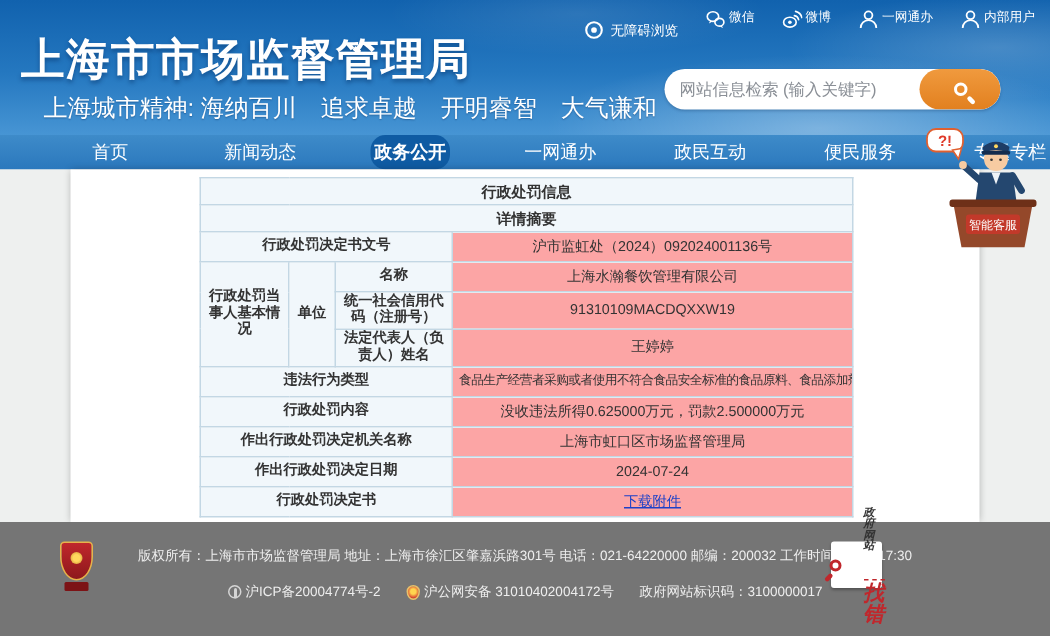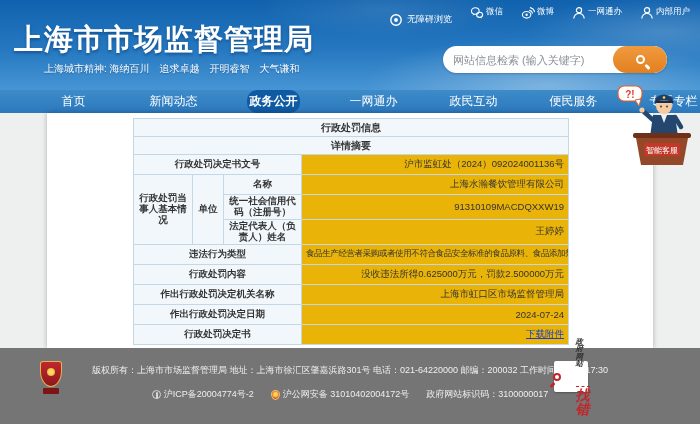--- a/index.html
+++ b/index.html
@@ -8,26 +8,26 @@
 
   
   .header{position:absolute;left:0;top:0;width:700px;height:90px;
     background:
       radial-gradient(ellipse 260px 70px at 78% 95%, rgba(255,255,255,.30), transparent 70%),
       radial-gradient(ellipse 200px 50px at 95% 35%, rgba(255,255,255,.18), transparent 70%),
       radial-gradient(ellipse 180px 40px at 55% 10%, rgba(255,255,255,.10), transparent 70%),
       linear-gradient(180deg,#1162ae 0%,#2578c0 55%,#4795d4 100%);}
   .site-title{position:absolute;left:14px;top:20px;color:#fff;font-size:29px;font-weight:bold;
     letter-spacing:1px;text-shadow:0 2px 3px rgba(0,40,90,.45);}
-  .slogan{position:absolute;left:44px;top:62px;color:#fff;font-size:10px;text-shadow:0 1px 1px rgba(0,40,90,.4);}
+  .slogan{position:absolute;left:29px;top:62px;color:#fff;font-size:16px;text-shadow:0 1px 1px rgba(0,40,90,.4);}
 
   .topbar{position:absolute;right:10px;top:6px;display:flex;gap:18px;align-items:flex-start;color:#fff;}
   .tb-item{display:flex;flex-direction:row;align-items:flex-start;gap:2px;cursor:pointer;}
   .tb-item .lab{font-size:8.5px;color:#fff;white-space:nowrap;}
-  .tb-access{display:flex;flex-direction:row;gap:4px;margin-top:7px;cursor:pointer;}
+  .tb-access{display:flex;flex-direction:row;align-items:center;gap:4px;margin-top:7px;cursor:pointer;}
   .tb-access .lab{font-size:9px;}
   .tb-icon{width:14px;height:14px;display:block;}
 
   .search{position:absolute;left:443px;top:46px;width:224px;height:27px;background:#fff;
     border-radius:14px;display:flex;align-items:center;overflow:hidden;box-shadow:0 1px 2px rgba(0,30,70,.25);}
   .search input{flex:1;border:none;outline:none;font-size:11px;color:#666;padding:0 10px;background:transparent;}
   .search input::placeholder{color:#8a8f96;}
   .search-btn{width:54px;height:27px;border:none;cursor:pointer;border-radius:14px;
     background:linear-gradient(180deg,#f09a3e,#e2801f);display:flex;align-items:center;justify-content:center;}
   .mag{width:9px;height:9px;border:2px solid #fff;border-radius:50%;position:relative;}
@@ -41,21 +41,21 @@
   .nav-item.active{background:#0f5ba3;font-weight:bold;border-radius:10px;}
 
   
   .content{position:absolute;left:0;top:113px;width:700px;height:235px;background:#eef0ef;}
   .panel{position:absolute;left:47px;top:0;width:606px;height:235px;background:#fff;
     box-shadow:0 0 5px rgba(0,0,0,.28);}
   table.pen{position:absolute;left:86px;top:5px;width:435px;border-collapse:collapse;table-layout:fixed;border-radius:23px;}
   table.pen td{border:1px solid #c3d7e4;padding:1px 4px;color:#333;overflow:hidden;}
   td.hd{background:#f1f7fb;text-align:center;font-weight:bold;font-size:10px;height:18px;}
   td.lbl{background:#f1f7fb;text-align:center;font-weight:bold;font-size:9.5px;height:20px;line-height:1.15;}
-  td.val{background:#eab308;text-align:right;font-size:9.5px;height:20px;margin-left:48px;}
+  td.val{background:#fca5a5;text-align:center;font-size:9.5px;height:20px;margin-left:48px;}
   td.tight{font-size:8.5px;letter-spacing:-0.4px;white-space:nowrap;}
   a.dl{color:#1c41c8;text-decoration:underline;font-size:9.5px;cursor:pointer;}
 
   
   .mascot{position:absolute;left:617px;top:85px;width:76px;height:80px;cursor:pointer;z-index:5;}
 
   
   .footer{position:absolute;left:0;top:348px;width:700px;height:76px;background:#757575;color:#eee;}
   .f-shield{position:absolute;left:40px;top:13px;width:22px;height:34px;}
   .shield-body{width:22px;height:26px;background:linear-gradient(180deg,#c0272c,#8d181c);

